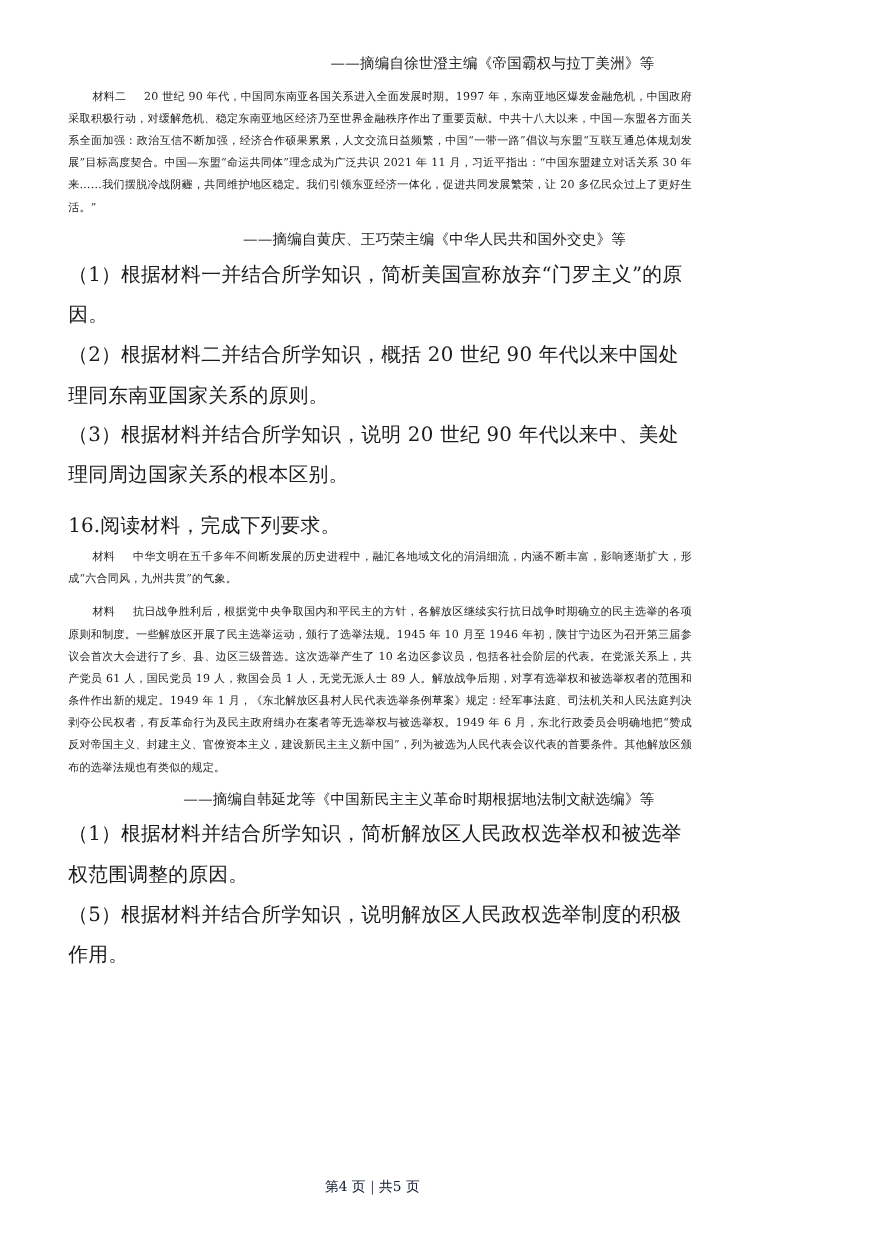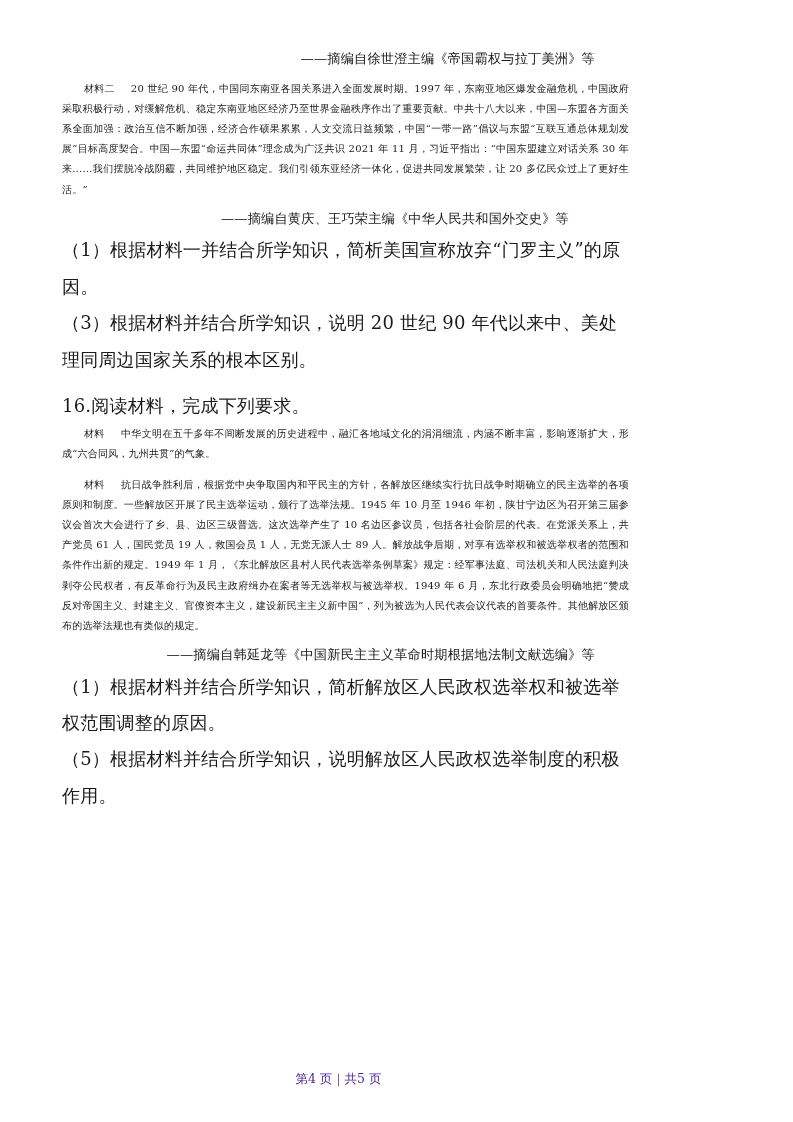--- a/index.html
+++ b/index.html
@@ -61,40 +61,41 @@
     display: inline-block;
     width: 1.6em;
   }
   .footer {
     position: absolute;
     left: 0;
     right: 14px;
     bottom: 34px;
     text-align: center;
     font-size: 12.5px;
-    color: #4c1d95;
+    color: #0f172a;
     font-family: "DejaVu Serif", "Liberation Serif", serif;
   }
 </style>
 </head>
 <body>
 
 <div class="page">
 
   <p class="src-line offset">——摘编自徐世澄主编《帝国霸权与拉丁美洲》等</p>
 
   <div class="gap-sm"></div>
 
   <p class="para indent2"><span class="label-sp">材料二</span><span class="wide-space"></span><span>20 世纪 90 年代，中国同东南亚各国关系进入全面发展时期。1997 年，东南亚地区爆发金融危机，中国政府采取积极行动，对缓解危机、稳定东南亚地区经济乃至世界金融秩序作出了重要贡献。中共十八大以来，中国—东盟各方面关系全面加强：政治互信不断加强，经济合作硕果累累，人文交流日益频繁，中国“一带一路”倡议与东盟“互联互通总体规划发展”目标高度契合。中国—东盟“命运共同体”理念成为广泛共识 2021 年 11 月，习近平指出：“中国东盟建立对话关系 30 年来……我们摆脱冷战阴霾，共同维护地区稳定。我们引领东亚经济一体化，促进共同发展繁荣，让 20 多亿民众过上了更好生活。”</span></p>
 
   <div class="gap-sm"></div>
 
   <p class="src-line offset2">——摘编自黄庆、王巧荣主编《中华人民共和国外交史》等</p>
 
   <p class="q">（1）根据材料一并结合所学知识，简析美国宣称放弃“门罗主义”的原因。</p>
+  <p class="q">（2）根据材料二并结合所学知识，概括 20 世纪 90 年代以来中国处理同东南亚国家关系的原则。</p>
   <p class="q">（3）根据材料并结合所学知识，说明 20 世纪 90 年代以来中、美处理同周边国家关系的根本区别。</p>
 
   <div class="gap-md"></div>
 
   <p class="q"><span>16.</span><span>阅读材料，完成下列要求。</span></p>
 
   <p class="para indent2"><span class="label-sp">材料</span><span class="wide-space"></span><span>中华文明在五千多年不间断发展的历史进程中，融汇各地域文化的涓涓细流，内涵不断丰富，影响逐渐扩大，形成“六合同风，九州共贯”的气象。</span></p>
 
 
   <div class="gap-md"></div>

